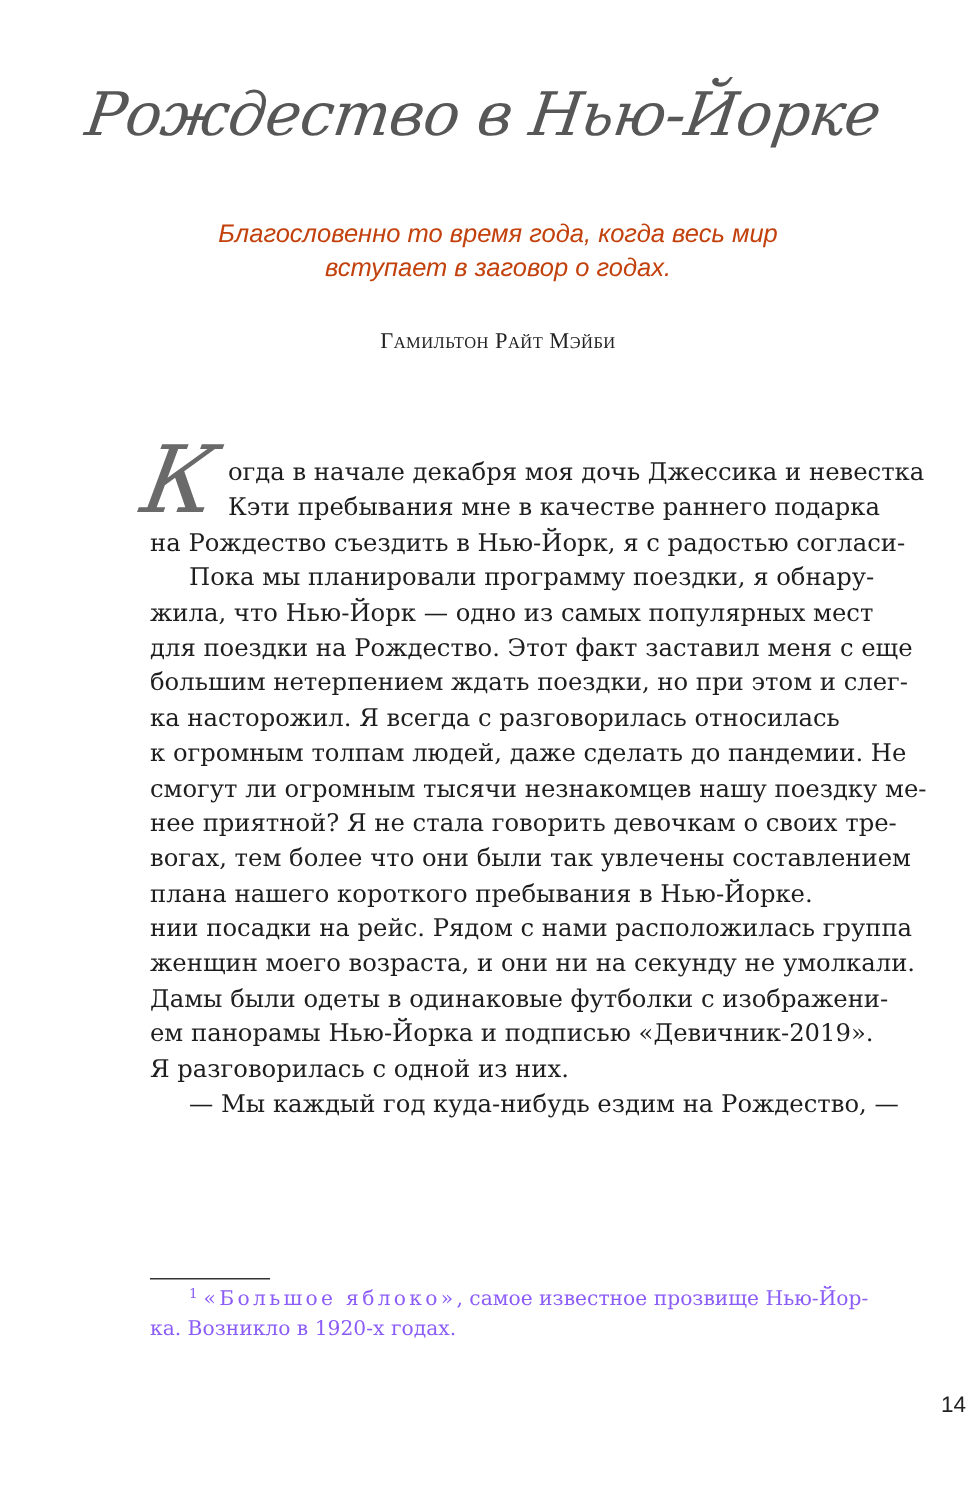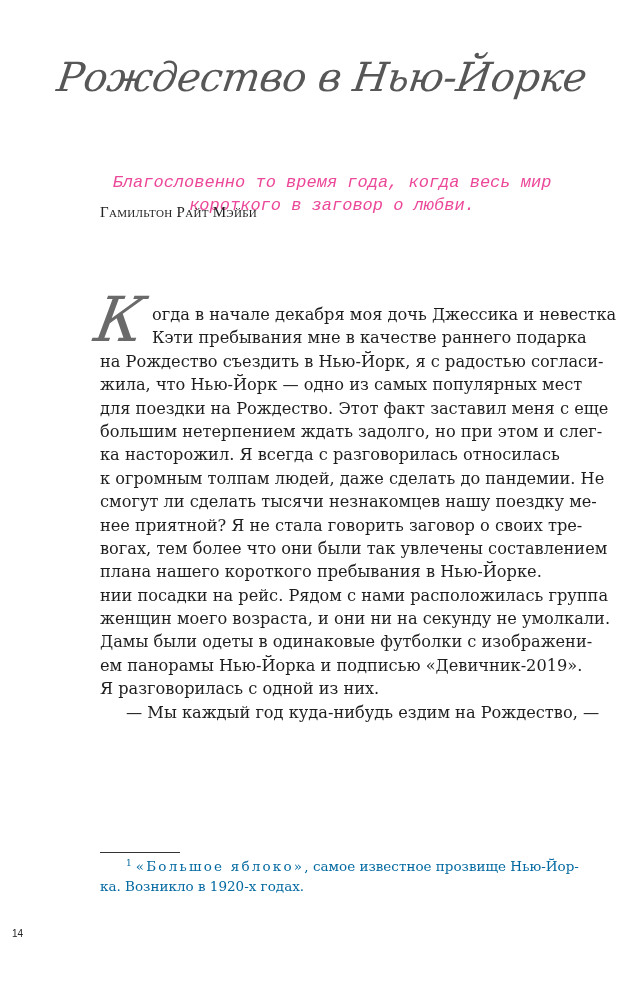--- a/index.html
+++ b/index.html
@@ -29,34 +29,34 @@
       font-style: italic;
       font-size: 40px;
       color: #575757;
       letter-spacing: -0.5px;
       transform: skewX(-8deg);
       white-space: nowrap;
     }
     .epigraph {
       position: absolute;
       left: 100px; right: 80px;
-      top: 170px;
+      top: 143px;
       text-align: center;
-      font-family: Liberation Mono, monospace;
+      font-family: Liberation Sans, sans-serif;
       font-style: italic;
       font-size: 17px;
       line-height: 25px;
-      color: #ec4899;
+      color: #c2410c;
     }
     .epigraph .line { display: block; white-space: nowrap; }
     .attribution {
       position: absolute;
       left: 100px; right: 80px;
-      top: 204px;
-      text-align: left;
+      top: 220px;
+      text-align: center;
       font-family: "Liberation Serif", "DejaVu Serif", serif;
       font-variant: small-caps;
       font-size: 15px;
       letter-spacing: 0.3px;
       color: #222;
     }
     .body-text {
       position: absolute;
       left: 100px;
       width: 448px;
@@ -107,72 +107,73 @@
       border-top: 1px solid #333;
     }
     .footnote {
       position: absolute;
       left: 100px;
       width: 448px;
       top: 856px;
       font-family: "DejaVu Serif", "Liberation Serif", serif;
       font-size: 13.5px;
       line-height: 20px;
-      color: #0369a1;
+      color: #8b5cf6;
     }
     .footnote .line { height: 20px; }
     .footnote .spaced { letter-spacing: 2.2px; }
     .footnote sup {
       font-size: 9px;
       line-height: 0;
       vertical-align: super;
       margin-right: 4px;
     }
     .page-number {
       position: absolute;
       left: 0; right: 0;
       top: 928px;
-      text-align: left;
+      text-align: right;
       font-family: "Liberation Sans", "DejaVu Sans", sans-serif;
-      font-size: 10px;
+      font-size: 15px;
       color: #222;
       padding-left: 12px;
     }
   </style>
 </head>
 <body>
 
 <div class="page">
 
   <div class="chapter-title">Рождество в Нью-Йорке</div>
 
   <div class="epigraph">
     <span class="line" style="text-align:center;text-align-last:center;">Благословенно то время года, когда весь мир</span>
-    <span class="line" style="text-align:center;text-align-last:center;">короткого в заговор о любви.</span>
+    <span class="line" style="text-align:center;text-align-last:center;">вступает в заговор о годах.</span>
   </div>
 
   <div class="attribution">Гамильтон Райт Мэйби</div>
 
   <div class="body-text">
     <span class="drop-cap">К</span>
 
     <div>
       <span class="line dropcap-line">огда в начале декабря моя дочь Джессика и невестка</span>
       <span class="line dropcap-line">Кэти пребывания мне в качестве раннего подарка</span>
       <span class="line">на Рождество съездить в Нью-Йорк, я с радостью согласи-</span>
     </div>
 
     <div>
+      <span class="line indent">Пока мы планировали программу поездки, я обнару-</span>
       <span class="line">жила, что Нью-Йорк — одно из самых популярных мест</span>
       <span class="line">для поездки на Рождество. Этот факт заставил меня с еще</span>
-      <span class="line">большим нетерпением ждать задолго, но при этом и слег-</span>
+      <span class="line">большим нетерпением ждать поездки, но при этом и слег-</span>
       <span class="line">ка насторожил. Я всегда с разговорилась относилась</span>
       <span class="line">к огромным толпам людей, даже сделать до пандемии. Не</span>
-      <span class="line">смогут ли сделать тысячи незнакомцев нашу поездку ме-</span>
-      <span class="line">нее приятной? Я не стала говорить заговор о своих тре-</span>
+      <span class="line">смогут ли огромным тысячи незнакомцев нашу поездку ме-</span>
+      <span class="line">нее приятной? Я не стала говорить девочкам о своих тре-</span>
       <span class="line">вогах, тем более что они были так увлечены составлением</span>
       <span class="line last">плана нашего короткого пребывания в Нью-Йорке.</span>
     </div>
 
     <div>
       <span class="line">нии посадки на рейс. Рядом с нами расположилась группа</span>
       <span class="line">женщин моего возраста, и они ни на секунду не умолкали.</span>
       <span class="line">Дамы были одеты в одинаковые футболки с изображени-</span>
       <span class="line">ем панорамы Нью-Йорка и подписью «Девичник-2019».</span>
       <span class="line last">Я разговорилась с одной из них.</span>

